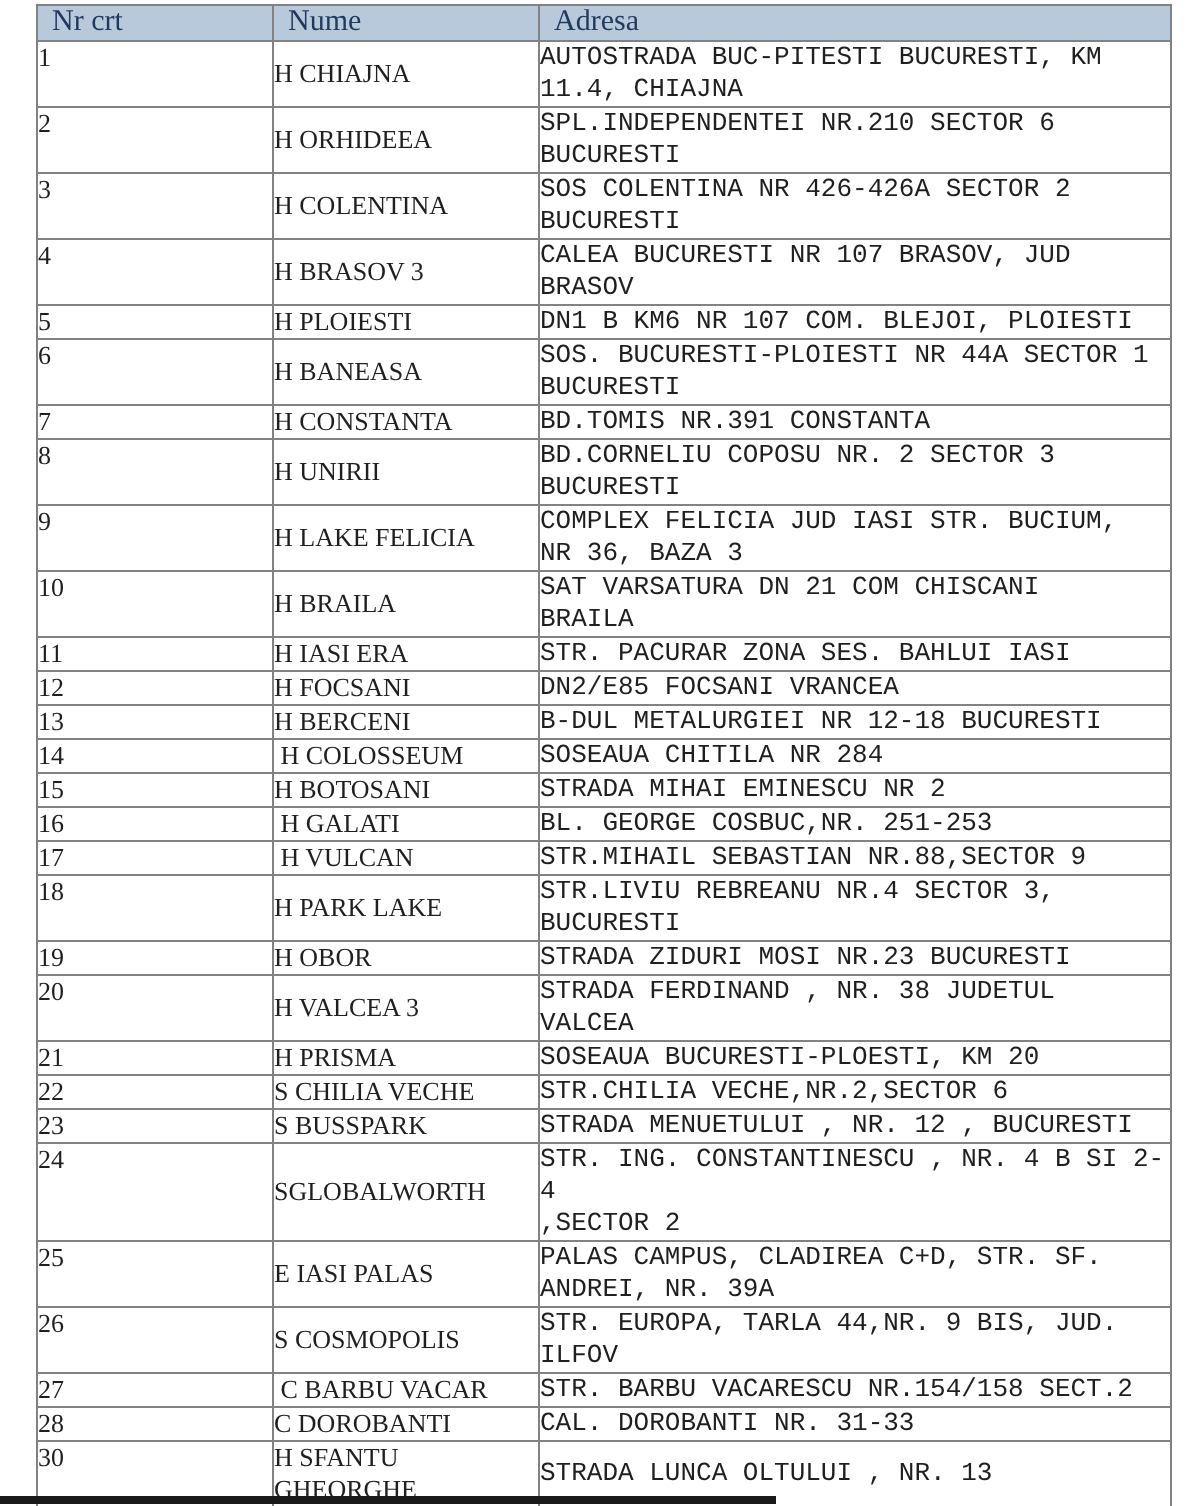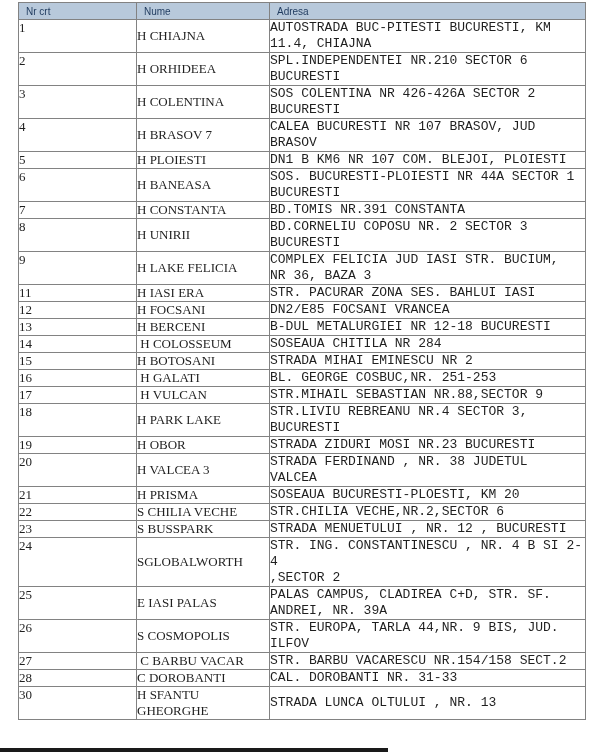--- a/index.html
+++ b/index.html
@@ -32,22 +32,22 @@
   }
   table.locations th,
   table.locations td {
     border: 1px solid var(--border-color);
     margin: 0;
     overflow: hidden;
   }
   table.locations thead th {
     background: var(--header-bg);
     color: var(--header-text);
-    font-family: Liberation Sans, sans-serif;
-    font-size: 10px;
+    font-family: Liberation Serif, serif;
+    font-size: 15px;
     font-weight: normal;
     text-align: left;
     height: 16px;
     padding: 0 2px 0 7px;
     vertical-align: middle;
   }
   table.locations td {
     font-size: 13px;
     line-height: 16px;
     color: var(--body-text);
@@ -111,21 +111,21 @@
 
   <tr>
     <td class="cell-nr">3</td>
     <td class="cell-name">H COLENTINA</td>
     <td class="cell-addr">SOS COLENTINA NR 426-426A SECTOR 2
 BUCURESTI</td>
   </tr>
 
   <tr>
     <td class="cell-nr">4</td>
-    <td class="cell-name">H BRASOV 7</td>
+    <td class="cell-name">H BRASOV 3</td>
     <td class="cell-addr">CALEA BUCURESTI NR 107 BRASOV, JUD
 BRASOV</td>
   </tr>
 
   <tr>
     <td class="cell-nr">5</td>
     <td class="cell-name">H PLOIESTI</td>
     <td class="cell-addr">DN1 B KM6 NR 107 COM. BLEJOI, PLOIESTI</td>
   </tr>
 
@@ -149,20 +149,26 @@
 BUCURESTI</td>
   </tr>
 
   <tr>
     <td class="cell-nr">9</td>
     <td class="cell-name">H LAKE FELICIA</td>
     <td class="cell-addr">COMPLEX FELICIA JUD IASI STR. BUCIUM,
 NR 36, BAZA 3</td>
   </tr>
 
+  <tr>
+    <td class="cell-nr">10</td>
+    <td class="cell-name">H BRAILA</td>
+    <td class="cell-addr">SAT VARSATURA DN 21 COM CHISCANI
+BRAILA</td>
+  </tr>
 
   <tr>
     <td class="cell-nr">11</td>
     <td class="cell-name">H IASI ERA</td>
     <td class="cell-addr">STR. PACURAR ZONA SES. BAHLUI IASI</td>
   </tr>
 
   <tr>
     <td class="cell-nr">12</td>
     <td class="cell-name">H FOCSANI</td>

